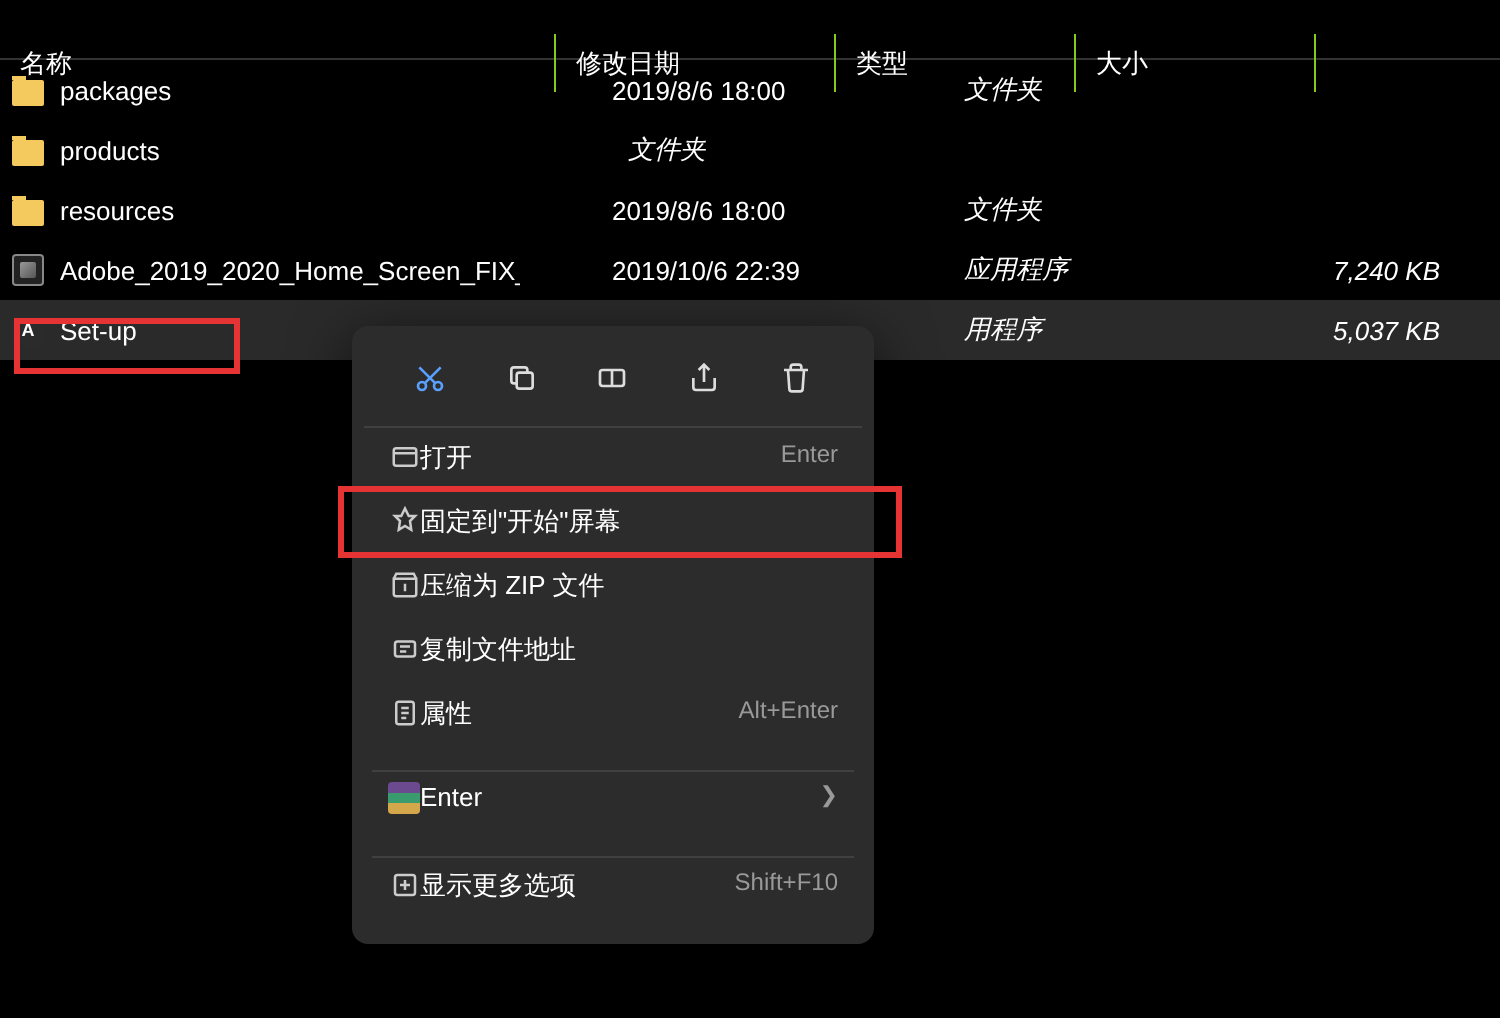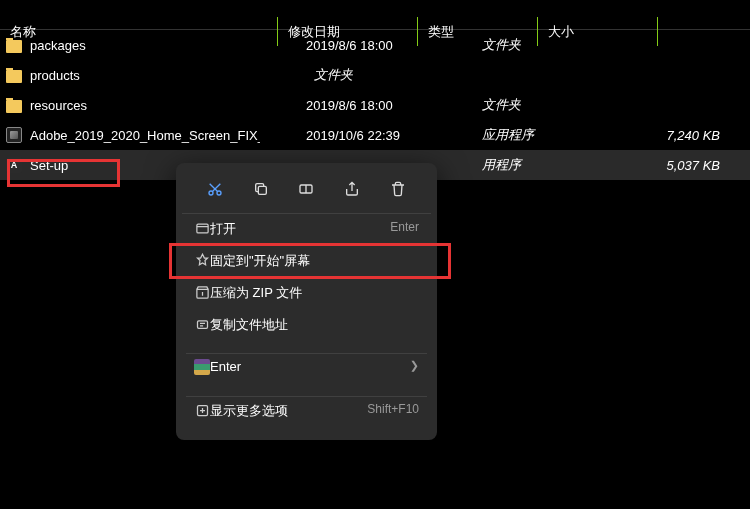--- a/index.html
+++ b/index.html
@@ -248,20 +248,30 @@
   </div>
   <div class="menu-item">
     <span class="menu-icon">
         <svg width="15" height="15" viewBox="0 0 24 24" fill="none" stroke="currentColor" stroke-width="2">
           <rect x="4" y="6" width="16" height="12" rx="2"></rect>
           <path d="M8 10h8M8 14h5"></path>
         </svg>
       </span>
     <span class="menu-label">复制文件地址</span>
   </div>
+  <div class="menu-item">
+    <span class="menu-icon">
+        <svg width="15" height="15" viewBox="0 0 24 24" fill="none" stroke="currentColor" stroke-width="2">
+          <rect x="5" y="3" width="14" height="18" rx="2"></rect>
+          <path d="M9 8h6M9 12h6M9 16h4"></path>
+        </svg>
+      </span>
+    <span class="menu-label">属性</span>
+    <span class="menu-shortcut">Alt+Enter</span>
+  </div>
   <div class="divider"></div>
   <div class="menu-item">
     <span class="winrar-icon"></span>
     <span class="menu-label">Enter</span>
     <span class="menu-arrow">❯</span>
   </div>
   <div class="divider"></div>
   <div class="menu-item">
     <span class="menu-icon">
         <svg width="15" height="15" viewBox="0 0 24 24" fill="none" stroke="currentColor" stroke-width="2">

